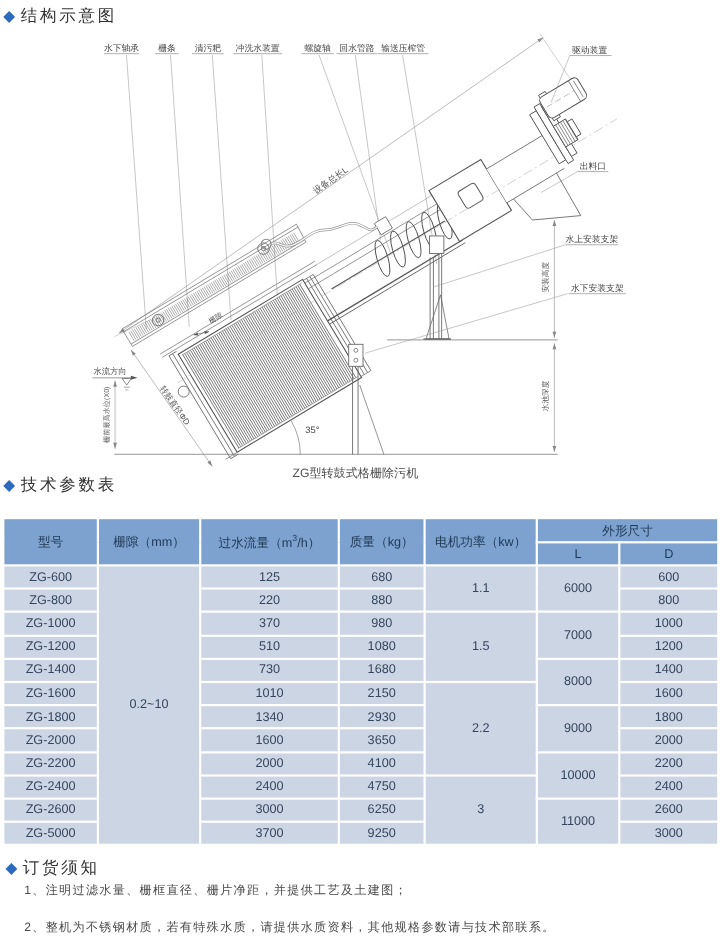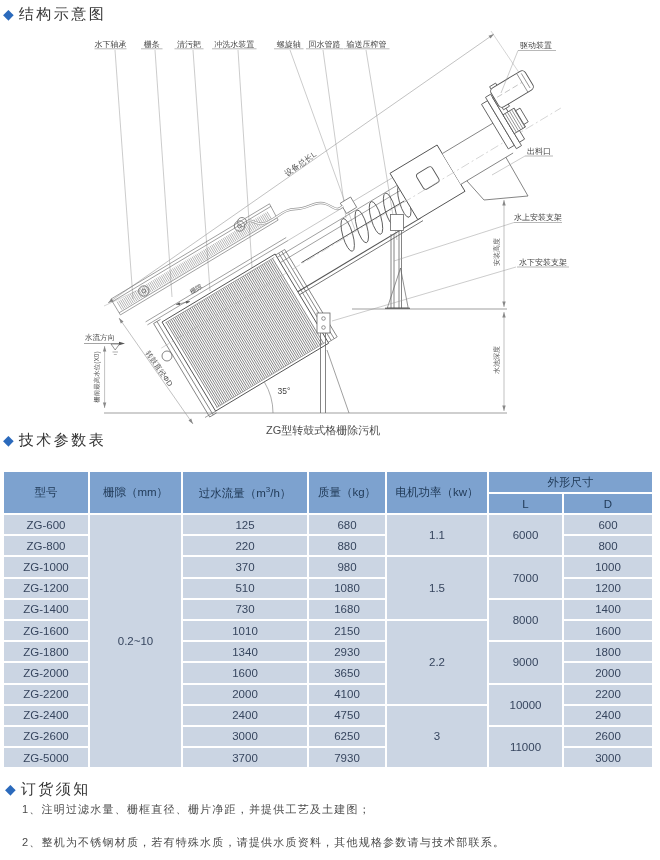--- a/index.html
+++ b/index.html
@@ -482,21 +482,21 @@
 <tr style="height:21.2px">
         <td class="c0">ZG-2600</td>
         <td>3000</td>
         <td>6250</td>
         <td rowspan="2">11000</td>
         <td>2600</td>
       </tr>
 <tr style="height:21.2px">
         <td class="c0">ZG-5000</td>
         <td>3700</td>
-        <td>7930</td>
+        <td>9250</td>
         <td>3000</td>
       </tr>
 </tbody>
   </table>
 
 <div class="hd" style="top:780px;left:5px;"><span class="dm">◆</span>订货须知</div>
 
 <div class="note" style="top:802px;">1、注明过滤水量、栅框直径、栅片净距，并提供工艺及土建图；</div>
 
 <div class="note" style="top:835px;">2、整机为不锈钢材质，若有特殊水质，请提供水质资料，其他规格参数请与技术部联系。</div>

